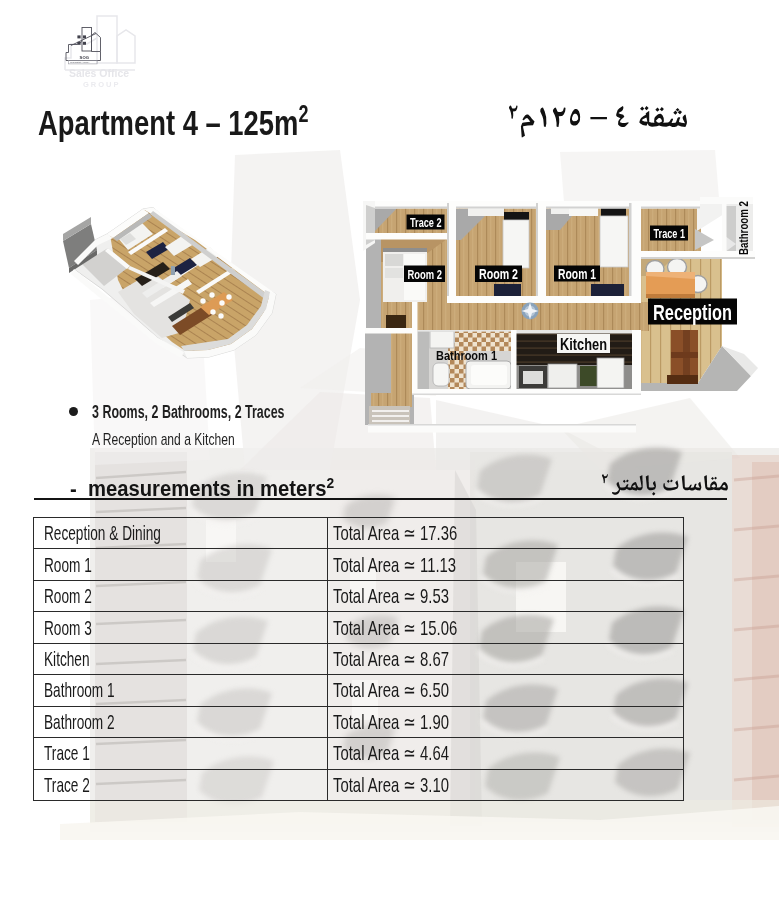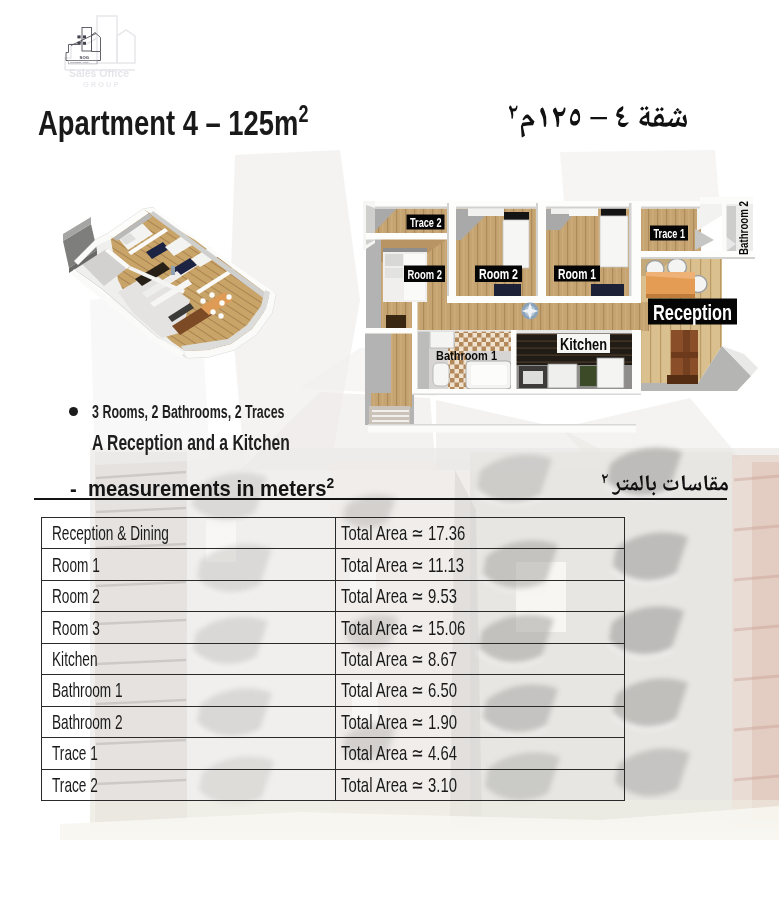--- a/index.html
+++ b/index.html
@@ -445,42 +445,42 @@
 <text x="560" y="349.5" font-size="16" fill="#0a0a0a" textLength="47" lengthAdjust="spacingAndGlyphs">Kitchen</text>
 
 <text x="748" y="255" font-size="12.5" fill="#0a0a0a" transform="rotate(-90 748 255)" textLength="54" lengthAdjust="spacingAndGlyphs">Bathroom 2</text>
 </g>
 </svg>
 
 <div class="abs" style="left:69px;top:407px;width:9px;height:9px;border-radius:50%;background:#1c1c1c;"></div>
 <div class="abs" style="left:92px;top:402px;font-weight:bold;font-size:17.5px;color:#1f1f1f;">
 <span class="cx" style="transform:scaleX(0.712);">3 Rooms, 2 Bathrooms, 2 Traces</span>
 </div>
-<div class="abs" style="left:92px;top:430px;font-weight:bold;font-size:22px;color:#1f1f1f;text-align:center;">
+<div class="abs" style="left:92px;top:430px;font-weight:normal;font-size:17px;color:#1f1f1f;text-align:center;">
 <span class="cx" style="transform:scaleX(0.712);">A Reception and a Kitchen</span>
 </div>
 
 <div class="abs" style="left:39px;top:474px;font-weight:bold;font-size:22px;color:#141414;margin-left:31px;">
 <span class="cx" style="transform:scaleX(0.92);">-&nbsp;&nbsp;measurements in meters<sup style="font-size:15px;">2</sup></span>
 </div>
 
 <div class="abs" style="left:34px;top:498px;width:693px;height:2px;background:#141414;"></div>
 
 <svg class="abs" style="left:601px;top:473px;" width="130" height="26" viewBox="0 0 130 26">
   <g fill="#111" fill-rule="evenodd">
     <g transform="translate(11,2.2) scale(0.1416)">
         <path d="M27.0,138.5 L18.0,138.5 L12.0,135.5 L2.0,128.5 L-0.5,126.0 L-0.5,124.0 L2.0,119.5 L22.0,121.5 L33.0,118.5 L38.0,115.5 L46.5,106.0 L49.5,97.0 L38.5,80.0 L32.5,67.0 L32.5,59.0 L40.0,49.5 L45.5,47.0 L56.5,83.0 L62.0,86.5 L77.0,87.5 L90.0,85.5 L97.5,80.0 L101.5,71.0 L107.0,64.5 L114.0,64.5 L116.5,66.0 L110.5,81.0 L112.0,84.5 L123.0,87.5 L133.0,86.5 L138.5,69.0 L144.5,60.0 L153.0,52.5 L164.0,48.5 L169.0,50.5 L171.5,54.0 L178.5,72.0 L184.5,83.0 L189.0,86.5 L194.0,87.5 L200.0,86.5 L208.0,83.5 L208.5,82.0 L203.5,49.0 L195.5,10.0 L201.0,5.5 L213.0,-0.5 L214.5,0.0 L215.5,41.0 L216.5,42.0 L216.5,88.0 L211.5,100.0 L208.0,103.5 L202.0,105.5 L191.0,106.5 L184.0,104.5 L178.0,100.5 L176.0,107.5 L166.0,107.5 L151.0,104.5 L143.0,100.5 L136.0,104.5 L125.0,106.5 L111.0,101.5 L104.0,95.5 L96.0,102.5 L86.0,105.5 L67.0,106.5 L58.0,103.5 L56.5,105.0 L55.5,112.0 L48.5,125.0 L38.0,134.5 L27.0,138.5Z M275.0,106.5 L265.0,105.5 L256.0,101.5 L250.5,96.0 L246.5,85.0 L238.5,10.0 L255.0,-0.5 L257.5,0.0 L258.5,9.0 L258.5,47.0 L259.5,48.0 L260.5,83.0 L266.0,86.5 L271.0,87.5 L272.0,86.5 L275.0,87.5 L287.0,86.5 L299.0,83.5 L300.5,81.0 L289.5,61.0 L289.5,54.0 L292.5,49.0 L302.0,41.5 L304.5,43.0 L309.5,67.0 L310.5,81.0 L304.5,97.0 L299.0,100.5 L288.0,104.5 L275.0,106.5Z M623.0,107.5 L603.0,105.5 L586.0,99.5 L582.0,104.5 L571.0,107.5 L559.0,107.5 L546.0,102.5 L536.0,105.5 L526.0,106.5 L519.0,105.5 L510.0,101.5 L504.5,96.0 L500.5,85.0 L492.5,10.0 L505.0,1.5 L509.0,-0.5 L511.5,0.0 L514.5,83.0 L520.0,86.5 L532.0,87.5 L542.0,84.5 L545.5,81.0 L552.5,69.0 L559.0,66.5 L562.5,68.0 L562.5,71.0 L555.5,87.0 L557.0,88.5 L574.0,87.5 L577.5,84.0 L584.5,64.0 L589.0,60.5 L595.0,60.5 L597.5,62.0 L597.5,64.0 L593.5,73.0 L591.5,83.0 L604.0,87.5 L620.0,89.5 L620.5,88.0 L610.5,69.0 L609.5,59.0 L618.0,49.5 L623.0,46.5 L624.5,49.0 L630.5,81.0 L630.5,88.0 L628.5,96.0 L623.0,107.5Z M809.0,107.5 L788.0,105.5 L775.0,101.5 L770.0,98.5 L759.0,105.5 L753.0,106.5 L729.0,104.5 L718.0,100.5 L707.0,104.5 L688.0,106.5 L677.0,105.5 L671.0,103.5 L662.5,96.0 L658.5,85.0 L650.5,10.0 L663.0,1.5 L667.0,-0.5 L669.5,0.0 L671.5,71.0 L672.5,72.0 L672.5,83.0 L674.0,84.5 L683.0,87.5 L685.0,86.5 L695.0,87.5 L695.5,86.0 L693.5,83.0 L693.5,74.0 L695.5,64.0 L706.0,50.5 L716.0,44.5 L720.0,43.5 L728.0,44.5 L736.5,54.0 L741.5,68.0 L741.5,80.0 L738.5,86.0 L739.0,87.5 L750.0,87.5 L751.0,86.5 L753.0,87.5 L762.0,84.5 L770.5,75.0 L779.5,58.0 L786.0,51.5 L795.0,48.5 L801.0,50.5 L806.5,55.0 L811.5,62.0 L817.5,77.0 L818.5,93.0 L814.5,102.0 L809.0,107.5Z M732.0,30.5 L721.5,22.0 L731.0,10.5 L741.5,20.0 L732.0,30.5Z M711.0,32.5 L709.0,32.5 L699.5,23.0 L710.0,12.5 L719.5,22.0 L718.5,25.0 L711.0,32.5Z M109.0,50.5 L98.5,42.0 L108.0,30.5 L118.5,40.0 L109.0,50.5Z M420.0,50.5 L409.5,42.0 L419.0,30.5 L429.5,40.0 L420.0,50.5Z M88.0,52.5 L86.0,52.5 L76.5,43.0 L87.0,32.5 L96.5,42.0 L95.5,45.0 L88.0,52.5Z M399.0,52.5 L397.0,52.5 L387.5,43.0 L398.0,32.5 L407.5,42.0 L406.5,45.0 L399.0,52.5Z M413.0,107.5 L394.0,107.5 L384.0,105.5 L379.0,103.5 L369.5,96.0 L364.5,87.0 L362.5,78.0 L362.5,69.0 L365.5,56.0 L372.5,56.0 L373.5,74.0 L375.5,78.0 L383.0,84.5 L399.0,88.5 L418.0,88.5 L439.0,85.5 L450.0,82.5 L459.5,78.0 L447.5,55.0 L447.5,51.0 L450.5,46.0 L462.0,36.5 L468.5,67.0 L468.5,79.0 L463.5,92.0 L455.0,97.5 L441.0,102.5 L413.0,107.5Z M719.5,87.0 L728.0,83.5 L732.5,80.0 L729.5,71.0 L723.0,63.5 L718.0,63.5 L714.0,65.5 L702.5,77.0 L702.5,79.0 L711.0,85.5 L716.0,87.5 L719.5,87.0Z M170.5,89.0 L166.5,79.0 L164.0,66.5 L154.0,70.5 L143.5,80.0 L147.0,83.5 L154.0,86.5 L167.0,89.5 L170.5,89.0Z M803.5,89.0 L800.5,76.0 L797.5,71.0 L793.0,67.5 L785.5,71.0 L778.5,83.0 L793.0,88.5 L803.5,89.0Z M295.0,143.5 L282.5,132.0 L294.0,119.5 L305.5,130.0 L304.5,133.0 L295.0,143.5Z"></path>
       </g>
     <g transform="translate(1,1.2) scale(0.095)">
         <path d="M27.0,94.5 L19.0,93.5 L17.5,92.0 L17.5,75.0 L13.5,51.0 L8.5,36.0 L0.5,20.0 L-0.5,16.0 L0.5,10.0 L7.0,1.5 L13.0,-0.5 L16.5,5.0 L22.0,19.5 L27.0,21.5 L38.0,21.5 L45.0,18.5 L49.5,14.0 L54.0,-0.5 L61.0,0.5 L61.5,6.0 L59.5,19.0 L53.5,33.0 L48.0,38.5 L44.0,40.5 L28.5,42.0 L30.5,56.0 L30.5,73.0 L27.0,94.5Z"></path>
       </g>
   </g>
 </svg>
 
-<table class="abs" style="left:41px;top:517px;width:584px;height:284px;border-collapse:collapse;font-size:21px;color:#1a1a1a;" cellspacing="0">
+<table class="abs" style="left:33px;top:517px;width:651px;height:284px;border-collapse:collapse;font-size:21px;color:#1a1a1a;" cellspacing="0">
 
   <tbody>
       <tr>
         <td style="border:1.2px solid #2a2a2a;width:283px;padding:0 0 0 10px;"><span class="cx" style="transform:scaleX(0.65);">Reception &amp; Dining</span></td>
       <td style="border:1.2px solid #2a2a2a;padding:0 0 0 5px;"><span class="cx" style="transform:scaleX(0.709);">Total Area ≃ 17.36</span></td>
       </tr>
 
   <tr>
         <td style="border:1.2px solid #2a2a2a;padding:0 0 0 10px;"><span class="cx" style="transform:scaleX(0.65);">Room 1</span></td>
       <td style="border:1.2px solid #2a2a2a;padding:0 0 0 5px;"><span class="cx" style="transform:scaleX(0.709);">Total Area ≃ 11.13</span></td>

